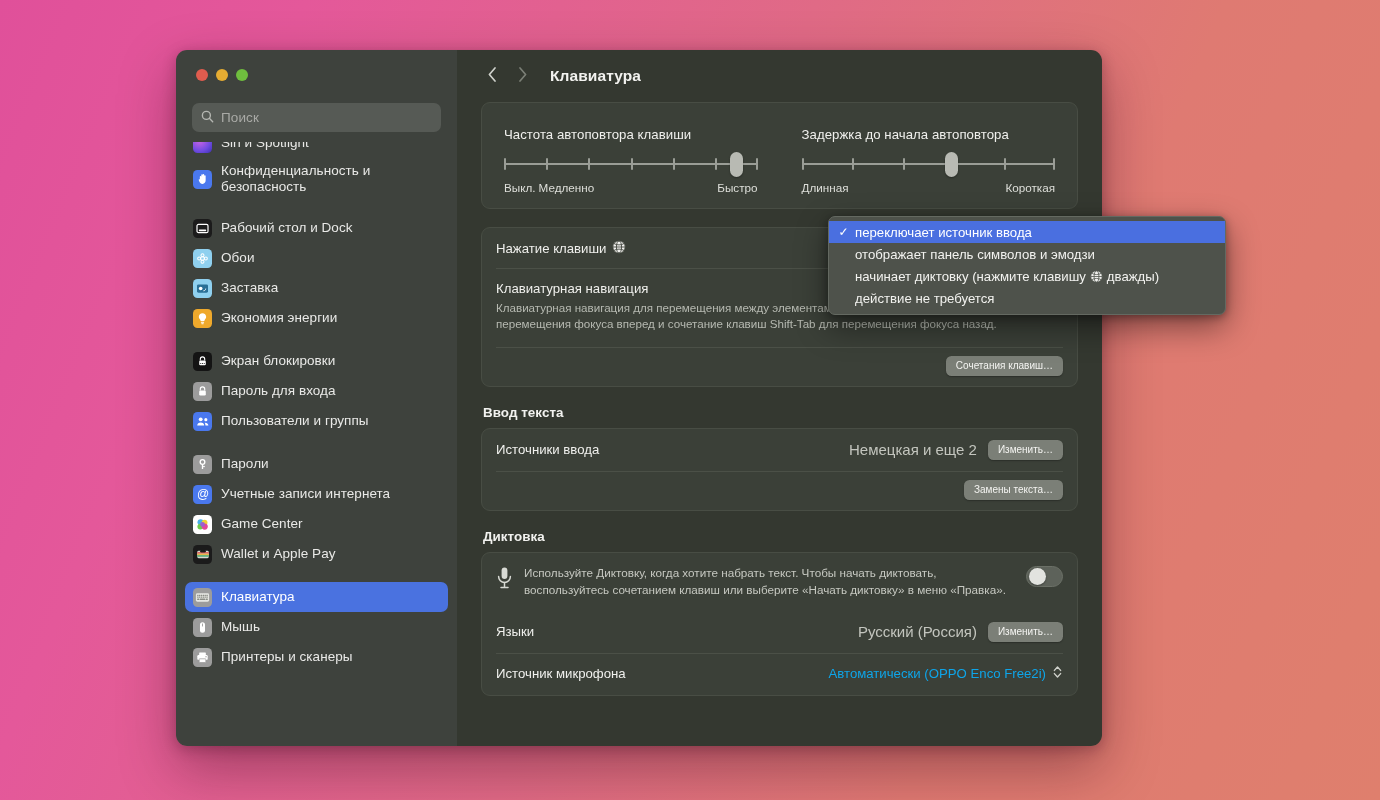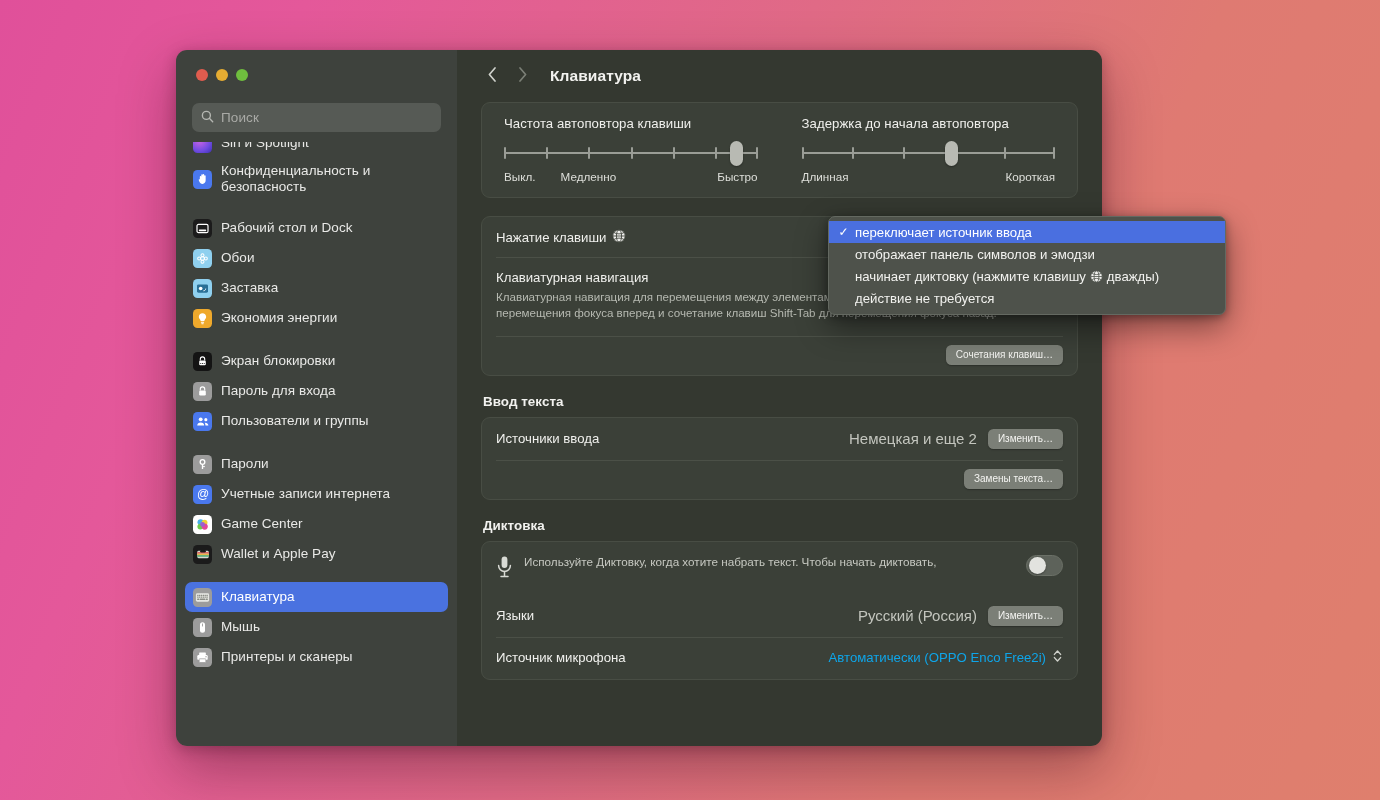--- a/index.html
+++ b/index.html
@@ -154,21 +154,21 @@
   .content { padding: 0 24px 0 24px; }
 
   .card {
     background: #3b4038;
     border: 1px solid #484d44;
     border-radius: 9px;
     margin-bottom: 18px;
   }
 
   
-  .sliders-card { display: flex; padding: 13px 0 14px 0; }
+  .sliders-card { display: flex; padding: 24px 0 14px 0; }
   .slider-col { flex: 1; padding: 0 22px; }
   .slider-title {
     font-size: 13.2px;
     color: #f0f0ed;
     margin-bottom: 14px;
     letter-spacing: .05px;
     white-space: nowrap;
   }
   .slider-track-wrap { position: relative; height: 16px; }
   .slider-line {
@@ -195,21 +195,21 @@
     box-shadow: 0 1px 2px rgba(0,0,0,.35);
   }
   .slider-labels {
     display: flex;
     justify-content: space-between;
     margin-top: 9px;
     font-size: 11.7px;
     color: #dedfda;
     white-space: nowrap;
   }
-  .slider-labels .left-group { display: flex; gap: 25px; }
+  .slider-labels .left-group { display: flex; gap: 3px; }
 
   
   .row {
     display: flex;
     align-items: center;
     padding: 0 14px;
     min-height: 42px;
     position: relative;
   }
   .row + .row::before {
@@ -716,20 +716,21 @@
           <span style="flex:0 0 auto;margin-top:2px;">
             <svg width="17" height="24" viewBox="0 0 17 24">
                 <rect x="5.6" y="1.5" width="5.8" height="11.5" rx="2.9" fill="#d8dad4"></rect>
                 <path d="M2.6 10.6c0 3.3 2.6 5.9 5.9 5.9s5.9-2.6 5.9-5.9" fill="none" stroke="#d8dad4" stroke-width="1.5" stroke-linecap="round"></path>
                 <line x1="8.5" y1="16.6" x2="8.5" y2="21.2" stroke="#d8dad4" stroke-width="1.5" stroke-linecap="round"></line>
                 <line x1="5" y1="21.4" x2="12" y2="21.4" stroke="#d8dad4" stroke-width="1.5" stroke-linecap="round"></line>
               </svg>
           </span>
           <div class="dict-text">
             <div>Используйте Диктовку, когда хотите набрать текст. Чтобы начать диктовать,</div>
+            <div>воспользуйтесь сочетанием клавиш или выберите «Начать диктовку» в меню «Правка».</div>
           </div>
           <div class="toggle">
             <div class="knob-t"></div>
           </div>
         </div>
 
         <div class="row">
           <div class="row-label">Языки</div>
           <div class="row-spacer"></div>
           <div class="row-value">Русский (Россия)</div>

